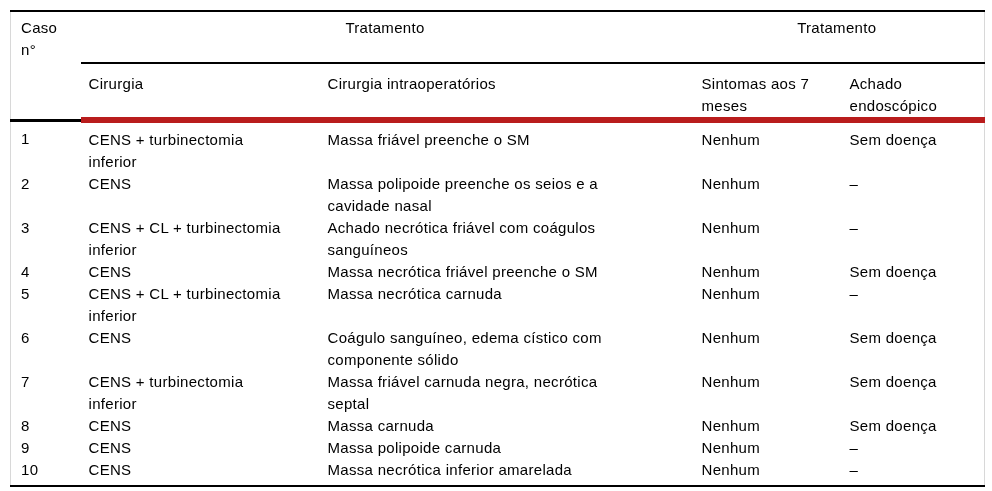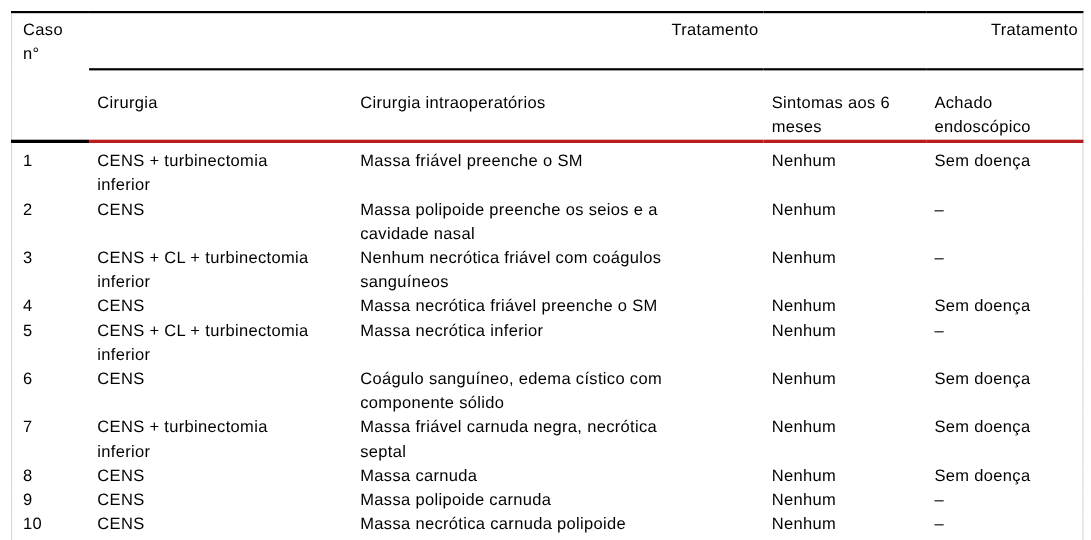--- a/index.html
+++ b/index.html
@@ -34,25 +34,25 @@
     font-weight: normal;
     text-align: left;
     vertical-align: top;
     line-height: 22px;
     white-space: pre-line;
     padding: 0 4px 0 8px;
   }
   th.caso, td.caso { padding-left: 10px; }
   thead tr.hrow1 th { height: 52px; padding-top: 5px; }
   th.group {
-    text-align: right;
+    text-align: center;
     padding-left: 0;
     border-bottom: 2px solid #000;
   }
-  thead tr.hrow2 th { height: 50px; padding-top: 19px; border-bottom: 3px solid #b91c1c; }
+  thead tr.hrow2 th { height: 50px; padding-top: 9px; border-bottom: 6px solid #b91c1c; }
   th.caso { border-bottom: 3px solid #000; }
   tbody tr:first-child td { padding-top: 6px; }
   tbody tr:last-child td { padding-bottom: 4px; border-bottom: 2px solid #000; }
 </style>
 </head>
 <body>
 
 <div class="table-wrap">
   <table>
     <colgroup>
@@ -65,21 +65,21 @@
     <thead>
       <tr class="hrow1">
         <th class="caso" rowspan="2">Caso
 n°</th>
         <th class="group" colspan="2">Tratamento</th>
         <th class="group" colspan="2">Tratamento</th>
       </tr>
       <tr class="hrow2">
         <th>Cirurgia</th>
         <th>Cirurgia intraoperatórios</th>
-        <th>Sintomas aos 6
+        <th>Sintomas aos 7
 meses</th>
         <th>Achado
 endoscópico</th>
       </tr>
     </thead>
     <tbody>
         <tr>
     <td class="caso">1</td>
     <td class="cirurgia">CENS + turbinectomia
 inferior</td>
@@ -92,37 +92,37 @@
     <td class="cirurgia">CENS</td>
     <td class="achados">Massa polipoide preenche os seios e a
 cavidade nasal</td>
     <td class="sintomas">Nenhum</td>
     <td class="endoscopico">–</td>
   </tr>
         <tr>
     <td class="caso">3</td>
     <td class="cirurgia">CENS + CL + turbinectomia
 inferior</td>
-    <td class="achados">Nenhum necrótica friável com coágulos
+    <td class="achados">Achado necrótica friável com coágulos
 sanguíneos</td>
     <td class="sintomas">Nenhum</td>
     <td class="endoscopico">–</td>
   </tr>
         <tr>
     <td class="caso">4</td>
     <td class="cirurgia">CENS</td>
     <td class="achados">Massa necrótica friável preenche o SM</td>
     <td class="sintomas">Nenhum</td>
     <td class="endoscopico">Sem doença</td>
   </tr>
         <tr>
     <td class="caso">5</td>
     <td class="cirurgia">CENS + CL + turbinectomia
 inferior</td>
-    <td class="achados">Massa necrótica inferior</td>
+    <td class="achados">Massa necrótica carnuda</td>
     <td class="sintomas">Nenhum</td>
     <td class="endoscopico">–</td>
   </tr>
         <tr>
     <td class="caso">6</td>
     <td class="cirurgia">CENS</td>
     <td class="achados">Coágulo sanguíneo, edema cístico com
 componente sólido</td>
     <td class="sintomas">Nenhum</td>
     <td class="endoscopico">Sem doença</td>
@@ -146,19 +146,19 @@
         <tr>
     <td class="caso">9</td>
     <td class="cirurgia">CENS</td>
     <td class="achados">Massa polipoide carnuda</td>
     <td class="sintomas">Nenhum</td>
     <td class="endoscopico">–</td>
   </tr>
         <tr>
     <td class="caso">10</td>
     <td class="cirurgia">CENS</td>
-    <td class="achados">Massa necrótica carnuda polipoide</td>
+    <td class="achados">Massa necrótica inferior amarelada</td>
     <td class="sintomas">Nenhum</td>
     <td class="endoscopico">–</td>
   </tr>
       </tbody>
   </table>
 </div>
 
 </body></html>

